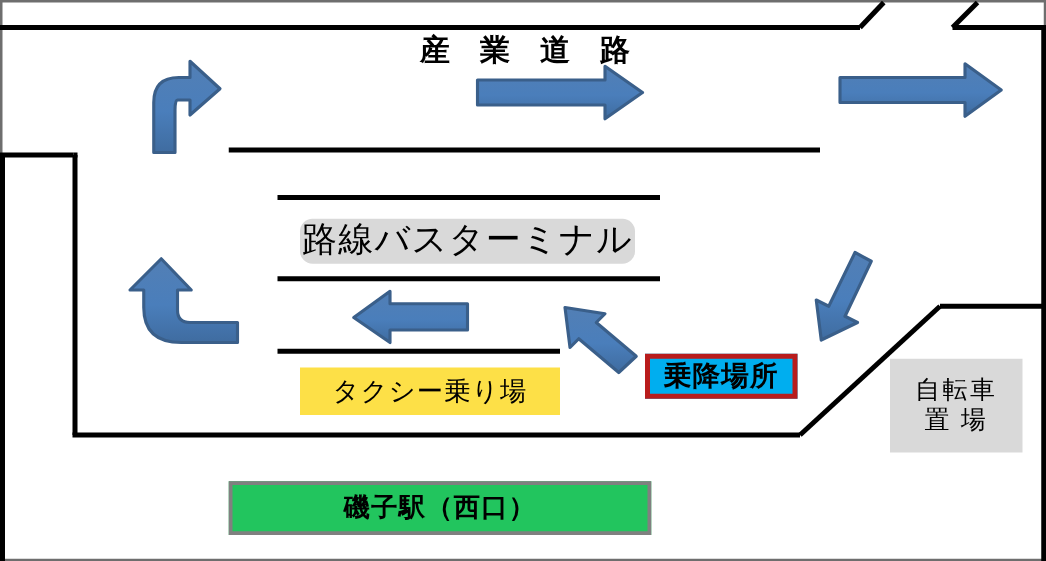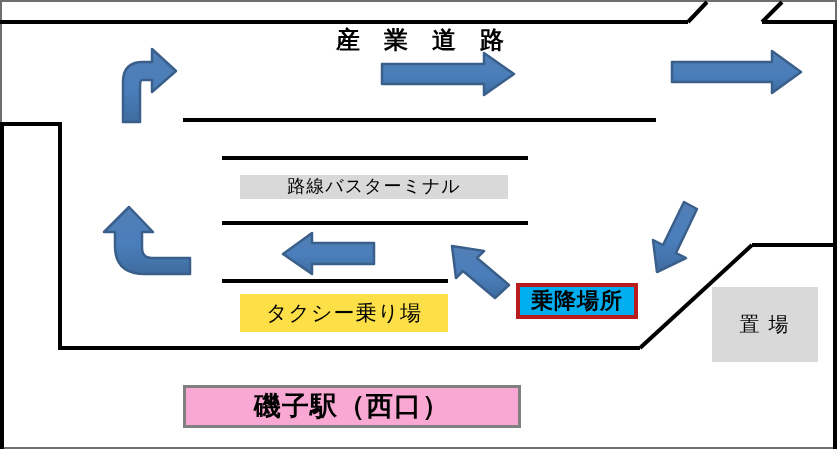--- a/index.html
+++ b/index.html
@@ -32,24 +32,25 @@
     text-align: center;
     white-space: pre-line;
     color: #000000;
     line-height: 1.18;
   }
   
   #bus-terminal-label {
     left: 240px;
     top: 175px;
     width: 268px;
-    height: 24px;
+    height: 36px;
     background: #d9d9d9;
-    font-size: 18px;
+    font-size: 28px;
     letter-spacing: 1px;
+    border-radius: 10px;
   }
   
   #taxi-stand-label {
     left: 240px;
     top: 294px;
     width: 208px;
     height: 38px;
     background: #fde047;
     font-size: 21px;
     letter-spacing: 1px;
@@ -77,23 +78,23 @@
     flex-direction: column;
     letter-spacing: 2px;
   }
   #bicycle-parking-label span { display: block; }
   
   #station-label {
     left: 183px;
     top: 385px;
     width: 338px;
     height: 43px;
-    background: #f9a8d4;
+    background: #22c55e;
     border: 3px solid #808080;
-    font-size: 27px;
+    font-size: 21px;
     font-weight: bold;
     letter-spacing: 1px;
   }
   
   #road-title {
     position: absolute;
     left: 320px;
     top: 24px;
     width: 200px;
     text-align: center;
@@ -174,18 +175,19 @@
 
   <div id="road-title">産 業 道 路</div>
 
   <div class="label-box" id="bus-terminal-label">路線バスターミナル</div>
 
   <div class="label-box" id="taxi-stand-label">タクシー乗り場</div>
 
   <div class="label-box" id="boarding-area-label">乗降場所</div>
 
   <div class="label-box" id="bicycle-parking-label">
+    <span>自転車</span>
     <span>置 場</span>
   </div>
 
   <div class="label-box" id="station-label">磯子駅（西口）</div>
 
 </div>
 
 </body></html>

